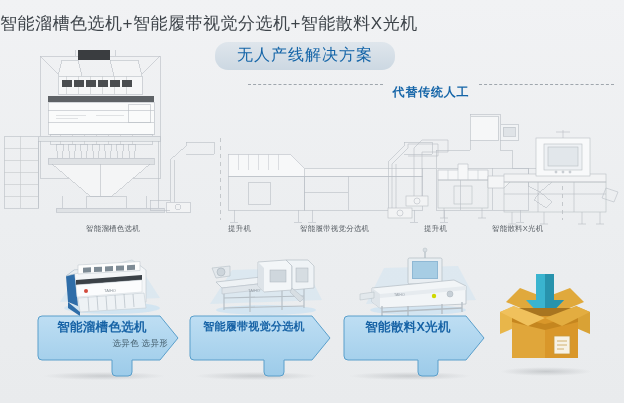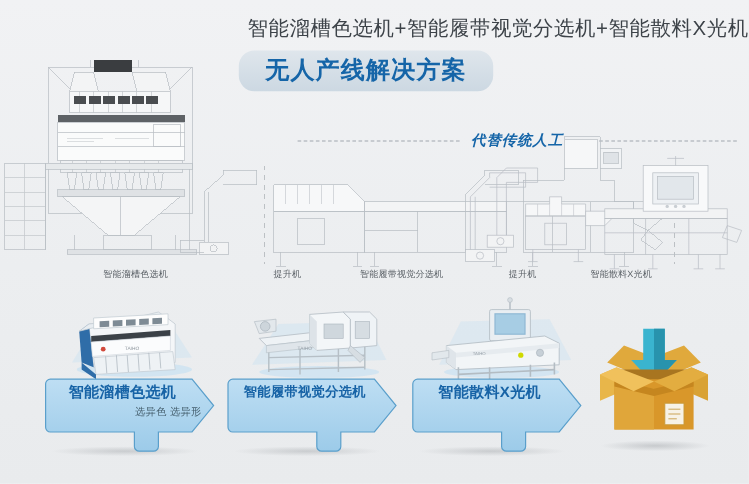--- a/index.html
+++ b/index.html
@@ -10,41 +10,41 @@
     overflow:hidden;
     position:relative;
   }
   #stage{
     position:absolute;left:0;top:0;width:624px;height:403px;
     background:linear-gradient(180deg,#f1f2f4 0%,#eceef0 55%,#e9ebed 100%);
   }
 
   
   .headline{
-    position:absolute;left:0;top:12px;width:624px;text-align:right;
+    position:absolute;left:0;top:12px;width:624px;text-align:left;
     font-size:17px;color:#3d4349;letter-spacing:.5px;
     white-space:nowrap;
   }
   .badge-wrap{
     position:absolute;left:0;top:42px;width:624px;text-align:center;
   }
   .badge{
     display:inline-block;
     background:linear-gradient(180deg,#dfe6ec 0%,#ccd8e2 100%);
     border-radius:13px;
     padding:3px 22px 4px 22px;
-    font-size:20px;font-weight:bold;color:#1565a8;
+    font-size:16px;font-weight:normal;color:#1565a8;
     letter-spacing:1px;
     margin-right:14px;
   }
 
   
   .replace-row{
-    position:absolute;left:248px;top:108px;width:366px;height:18px;
-    display:flex;align-items:center;font-style:italic;
+    position:absolute;left:248px;top:84px;width:366px;height:18px;
+    display:flex;
   }
   .dash{
     flex:1 1 auto;height:0;border-top:1px dashed #9fa6ad;
   }
   .dash.left{margin-right:10px;}
   .dash.right{margin-left:10px;}
   .replace-text{
     font-size:12px;font-weight:bold;color:#1565a8;white-space:nowrap;
     letter-spacing:.8px;
   }

